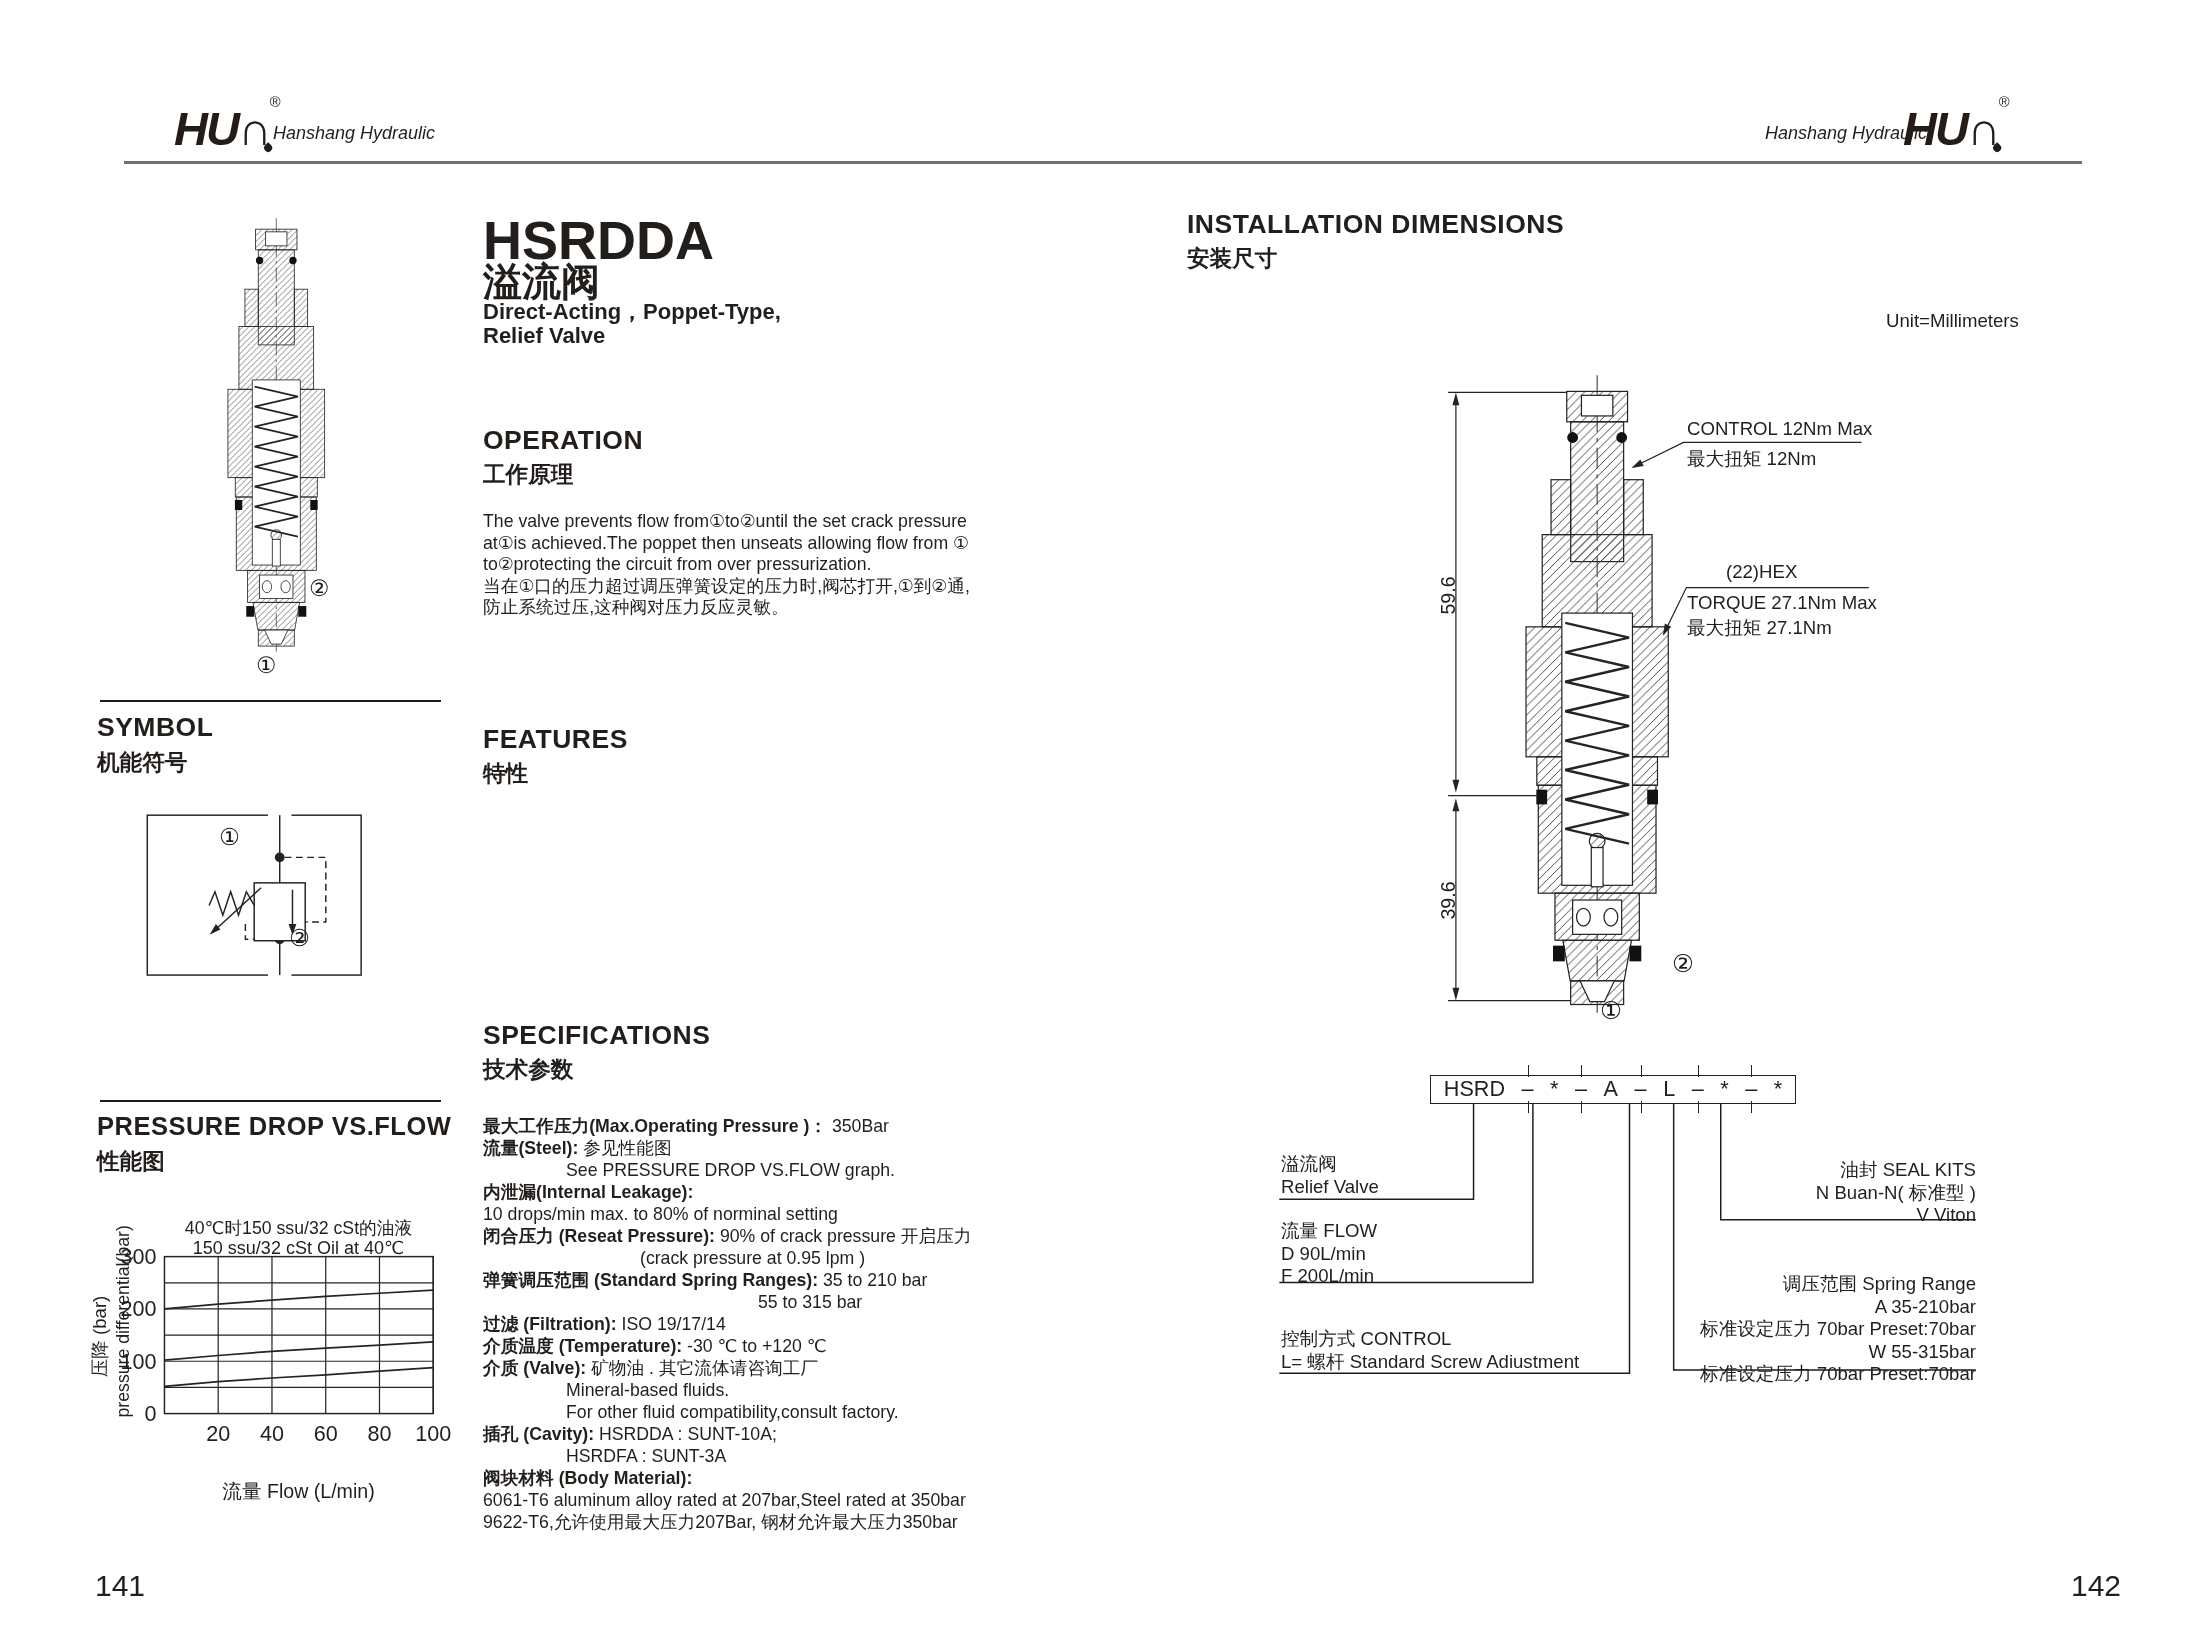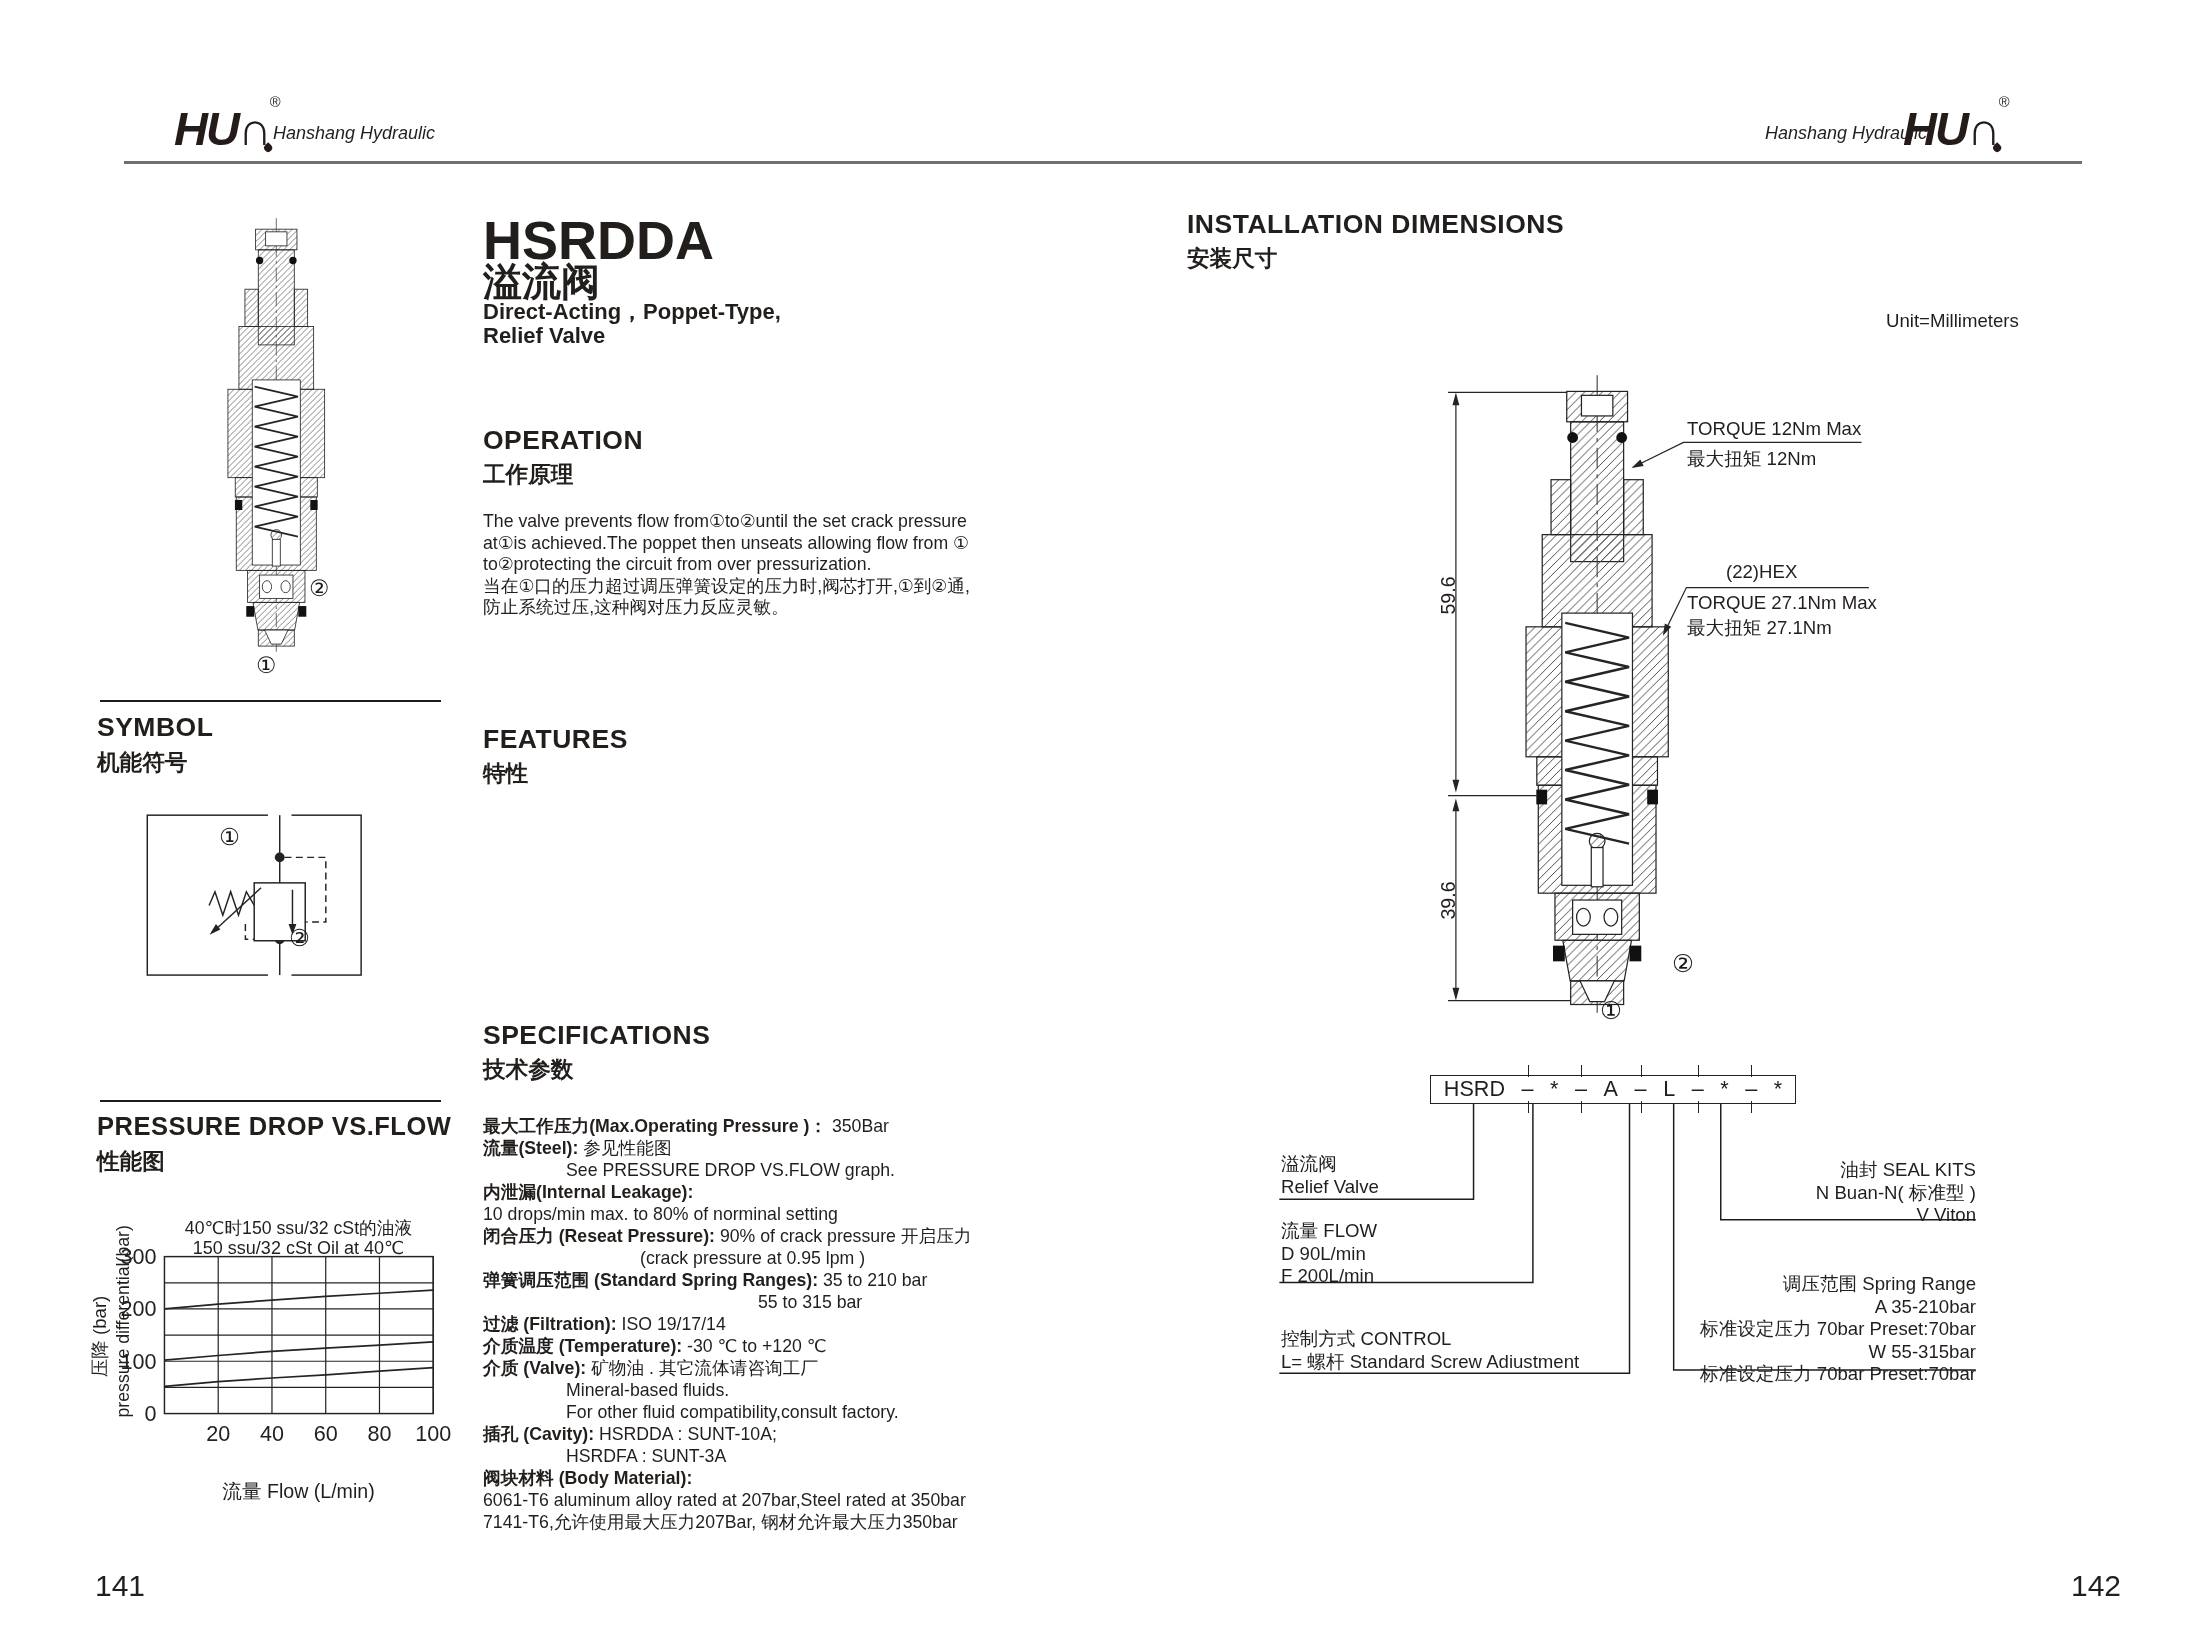--- a/index.html
+++ b/index.html
@@ -200,39 +200,39 @@
       <div style="padding-left:275px;"><span>55 to 315 bar</span></div>
       <div><span class="b">过滤 (Filtration):</span><span> ISO 19/17/14</span></div>
       <div><span class="b">介质温度 (Temperature):</span><span> -30 ℃ to +120 ℃</span></div>
       <div><span class="b">介质 (Valve):</span><span> 矿物油 . 其它流体请咨询工厂</span></div>
       <div style="padding-left:83px;"><span>Mineral-based fluids.</span></div>
       <div style="padding-left:83px;"><span>For other fluid compatibility,consult factory.</span></div>
       <div><span class="b">插孔 (Cavity):</span><span> HSRDDA : SUNT-10A;</span></div>
       <div style="padding-left:83px;"><span>HSRDFA : SUNT-3A</span></div>
       <div><span class="b">阀块材料 (Body Material):</span></div>
       <div><span>6061-T6 aluminum alloy rated at 207bar,Steel rated at 350bar</span></div>
-      <div><span>7141-T6,允许使用最大压力207Bar, 钢材允许最大压力350bar</span></div>
+      <div><span>9622-T6,允许使用最大压力207Bar, 钢材允许最大压力350bar</span></div>
     </div>
 
   <div class="sep" style="left:100px;top:1100px;width:341px;height:2px;"></div>
   <div class="abs h1" style="left:97px;top:1112px;font-size:25.5px;">PRESSURE DROP VS.FLOW</div>
   <div class="abs h1cn" style="left:97px;top:1146px;">性能图</div>
   <div class="abs" style="left:164px;top:1216px;width:269px;text-align:center;font-size:17.7px;">40℃时150 ssu/32 cSt的油液</div>
   <div class="abs" style="left:164px;top:1237px;width:269px;text-align:center;font-size:18px;">150 ssu/32 cSt Oil at 40℃</div>
   <div class="abs rot" style="left:29px;top:1313px;width:162px;">
     <div style="font-size:18.6px;">压降 (bar)</div>
     <div style="font-size:17.7px;">pressure differential(bar)</div>
   </div>
   <div class="abs" style="left:164px;top:1478px;width:269px;text-align:center;font-size:19.6px;">流量 Flow (L/min)</div>
 
   <div class="abs h1" style="left:1187px;top:209px;">INSTALLATION DIMENSIONS</div>
   <div class="abs h1cn" style="left:1187px;top:243px;">安装尺寸</div>
   <div class="abs" style="left:1886px;top:310px;font-size:18.6px;">Unit=Millimeters</div>
 
-  <div class="abs" style="left:1687px;top:418px;font-size:18.6px;">TORQUE 12Nm Max</div>
+  <div class="abs" style="left:1687px;top:418px;font-size:18.6px;">CONTROL 12Nm Max</div>
   <div class="abs" style="left:1687px;top:446px;font-size:18.6px;">最大扭矩 12Nm</div>
   <div class="abs" style="left:1726px;top:561px;font-size:18.6px;">(22)HEX</div>
   <div class="abs" style="left:1687px;top:592px;font-size:18.6px;">TORQUE 27.1Nm Max</div>
   <div class="abs" style="left:1687px;top:615px;font-size:18.6px;">最大扭矩 27.1Nm</div>
 
   <div class="abs rot" style="left:1421px;top:584px;width:54px;font-size:19.6px;">59.6</div>
   <div class="abs rot" style="left:1421px;top:889px;width:54px;font-size:19.6px;">39.6</div>
 
   <div class="circ" style="left:1672px;top:949px;font-size:24.5px;">②</div>
   <div class="circ" style="left:1600px;top:996px;font-size:24.5px;">①</div>

